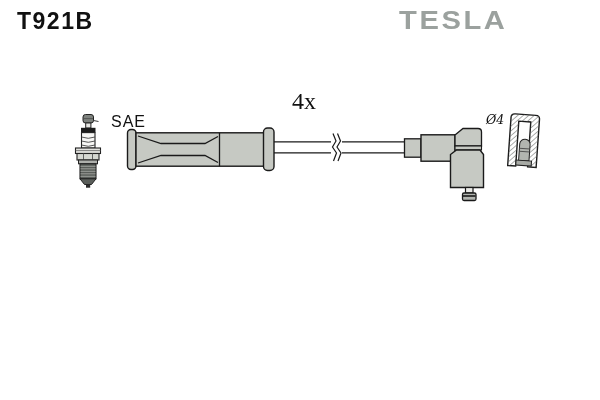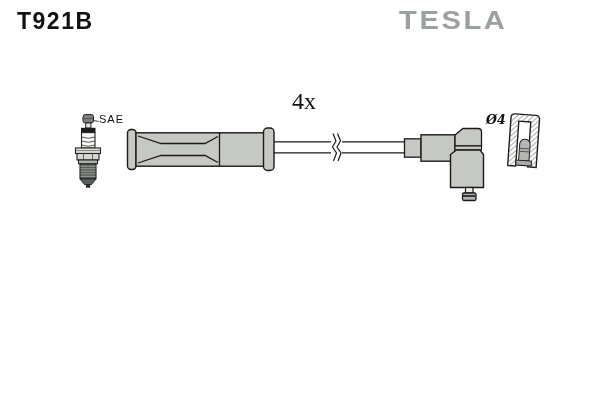--- a/index.html
+++ b/index.html
@@ -29,26 +29,26 @@
     position:absolute;left:399px;top:6px;
     font-size:28px;font-weight:800;letter-spacing:2.5px;
     color:var(--brand-gray);
     transform:scale(1.04,0.9);transform-origin:left top;
   }
   .qty{
     position:absolute;left:292px;top:88px;
     font-size:24px;font-weight:400;font-family:Liberation Serif, serif;
   }
   .sae{
-    position:absolute;left:99px;top:113px;
-    font-size:11px;letter-spacing:1px;text-align:right;
+    position:absolute;left:111px;top:113px;
+    font-size:16px;letter-spacing:1px;text-align:right;
   }
   .dia{
     position:absolute;left:486px;top:112px;
-    font-size:12.5px;font-style:italic;font-weight:bold;
+    font-size:12.5px;font-style:italic;font-weight:normal;
     font-family:"DejaVu Serif", serif;
   }
   svg.diagram{position:absolute;left:0;top:0;}
 </style>
 </head>
 <body>
 
 <div class="canvas">
 
   <div class="part-number">T921B</div>

